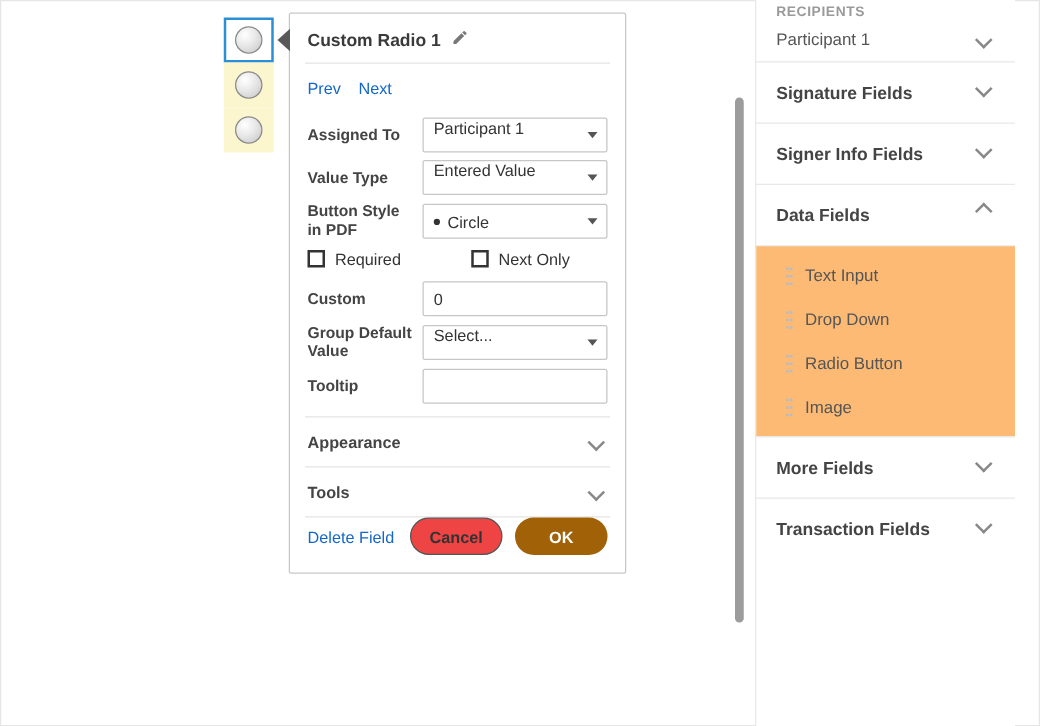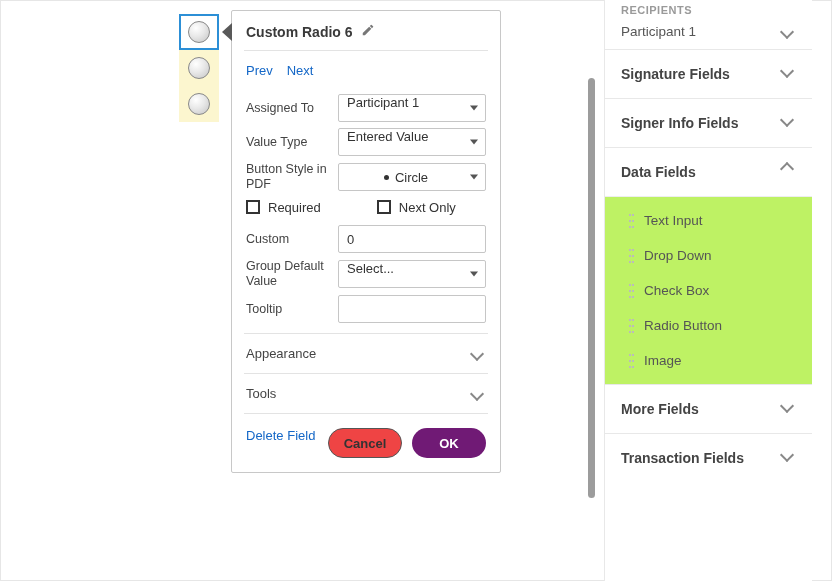--- a/index.html
+++ b/index.html
@@ -94,21 +94,21 @@
   .navlinks { display: flex; gap: 14px; align-items: center; margin-top: 2px;}
   .navlink { color: #1467c7; font-size: 13px; cursor: pointer; }
   .form-row {
     display: flex;
     align-items: center;
     gap: 8px;
     margin: 6px 0;
   }
   .form-label-col {
     width: 84px;
-    font-weight: 400;
+    font-weight: 700;
     font-size: 12.5px;
     color: #444;
     line-height: 1.2;
   }
   .form-input-col { flex: 1; }
   .select, .text-input {
     width: 100%;
     height: 28px;
     border: 1px solid #c6c6c6;
     border-radius: 2px;
@@ -155,57 +155,58 @@
     display: inline-block;
   }
   .collapsible-row {
     display: flex;
     justify-content: space-between;
     align-items: center;
     padding: 12px 0;
     cursor: pointer;
   }
   .collapsible-label {
-    font-weight: 400;
+    font-weight: 700;
     font-size: 13px;
     color: #444;
   }
   .chevron {
     width: 10px; height: 10px;
     border-right: 2px solid #888;
     border-bottom: 2px solid #888;
     transform: rotate(45deg);
     margin-right: 4px;
   }
   .chevron.up { transform: rotate(-135deg); }
   .footer-row {
     display: flex;
+    align-items: center;
     gap: 10px;
-    margin-top: 14px;
+    margin-top: 0;
   }
   .delete-link { color: #1467c7; font-size: 13px; cursor: pointer; flex:1; }
   .btn {
     height: 30px;
     min-width: 74px;
     border-radius: 16px;
     font-size: 13px;
     font-weight: 600;
     border: none;
     cursor: pointer;
     display: inline-flex;
     align-items: center;
     justify-content: center;
   }
   .btn-cancel {
     background: #ef4444;
     border: 1.5px solid #555;
     color: #333;
   }
   .btn-ok {
-    background: #701a75;
+    background: #a16207;
     color: #fff;
   }
   
   .fake-scroll {
     position: absolute;
     left: 588px;
     top: 78px;
     width: 7px;
     height: 420px;
     background: #9c9c9c;
@@ -243,21 +244,21 @@
     display: flex;
     justify-content: space-between;
     cursor: pointer;
   }
   .accordion-label {
     font-weight: 700;
     font-size: 14px;
     color: #444;
   }
   .accordion-panel {
-    background: #bef264;
+    background: #fdba74;
     border-top: 1px solid #eee;
     padding: 6px 0;
   }
   .field-item {
     display: flex;
     align-items: center;
     padding: 10px 16px 10px 24px;
     gap: 10px;
     font-size: 13.5px;
     color: #555;
@@ -288,21 +289,21 @@
   <div class="radio-cell">
     <span class="radio-circle"></span>
   </div>
   <div class="radio-cell">
     <span class="radio-circle"></span>
   </div>
 </div>
 
 <div class="popover">
   <div class="popover-title-row">
-    <span class="popover-title">Custom Radio 6</span>
+    <span class="popover-title">Custom Radio 1</span>
     <span class="pencil-icon">
       <svg viewBox="0 0 24 24">
           <path d="M3 17.25V21h3.75l11-11-3.75-3.75-11 11zM20.7 7.04a1 1 0 0 0 0-1.41l-2.34-2.34a1 1 0 0 0-1.41 0l-1.83 1.83 3.75 3.75 1.83-1.83z"></path>
         </svg>
     </span>
   </div>
   <div class="divider"></div>
 
   <div class="group-info-row">
     <div class="navlinks">
@@ -327,21 +328,21 @@
       <div class="select">
         <span>Entered Value</span>
       </div>
       <span class="caret"></span>
     </div>
   </div>
 
   <div class="form-row">
     <div class="form-label-col">Button Style in PDF</div>
     <div class="form-input-col select-wrap">
-      <div class="select" style="display:flex;align-items:center;justify-content:center;">
+      <div class="select" style="display:flex;align-items:center;">
         <span class="circle-dot"></span>
         <span>Circle</span>
       </div>
       <span class="caret"></span>
     </div>
   </div>
 
   <div class="check-row">
     <div class="check-item">
       <span class="checkbox"></span>
@@ -435,36 +436,28 @@
           <span></span>
         </span>
       <span>Drop Down</span>
     </div>
     <div class="field-item">
       <span class="grip">
           <span></span>
           <span></span>
           <span></span>
         </span>
-      <span>Check Box</span>
+      <span>Radio Button</span>
     </div>
     <div class="field-item">
       <span class="grip">
           <span></span>
           <span></span>
           <span></span>
         </span>
-      <span>Radio Button</span>
-    </div>
-    <div class="field-item">
-      <span class="grip">
-          <span></span>
-          <span></span>
-          <span></span>
-        </span>
       <span>Image</span>
     </div>
   </div>
 
   <div class="accordion-row">
     <span class="accordion-label">More Fields</span>
     <span class="chevron"></span>
   </div>
 
   <div class="accordion-row">

